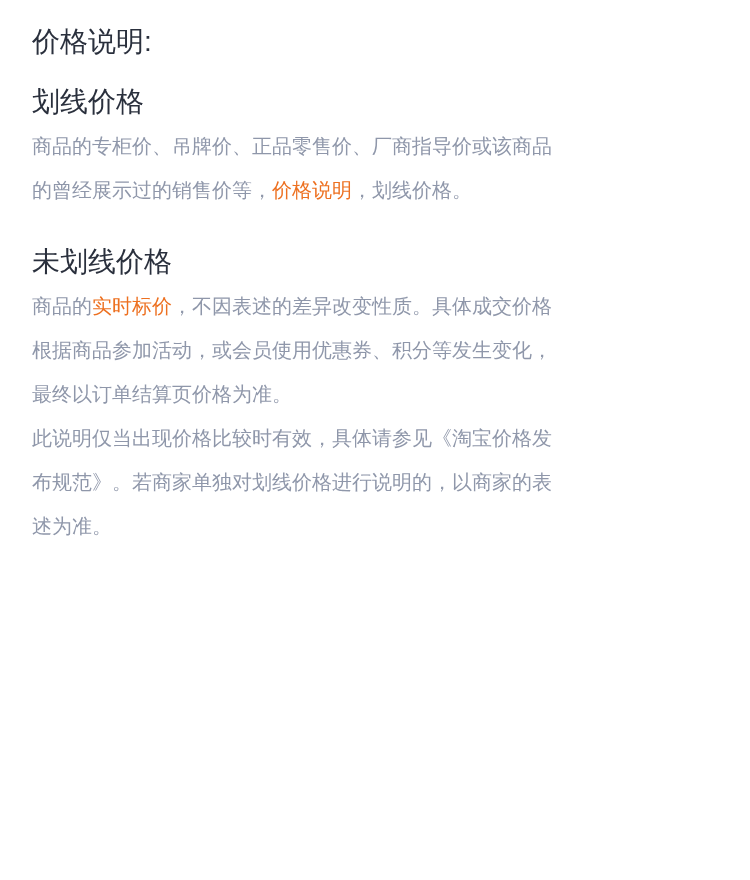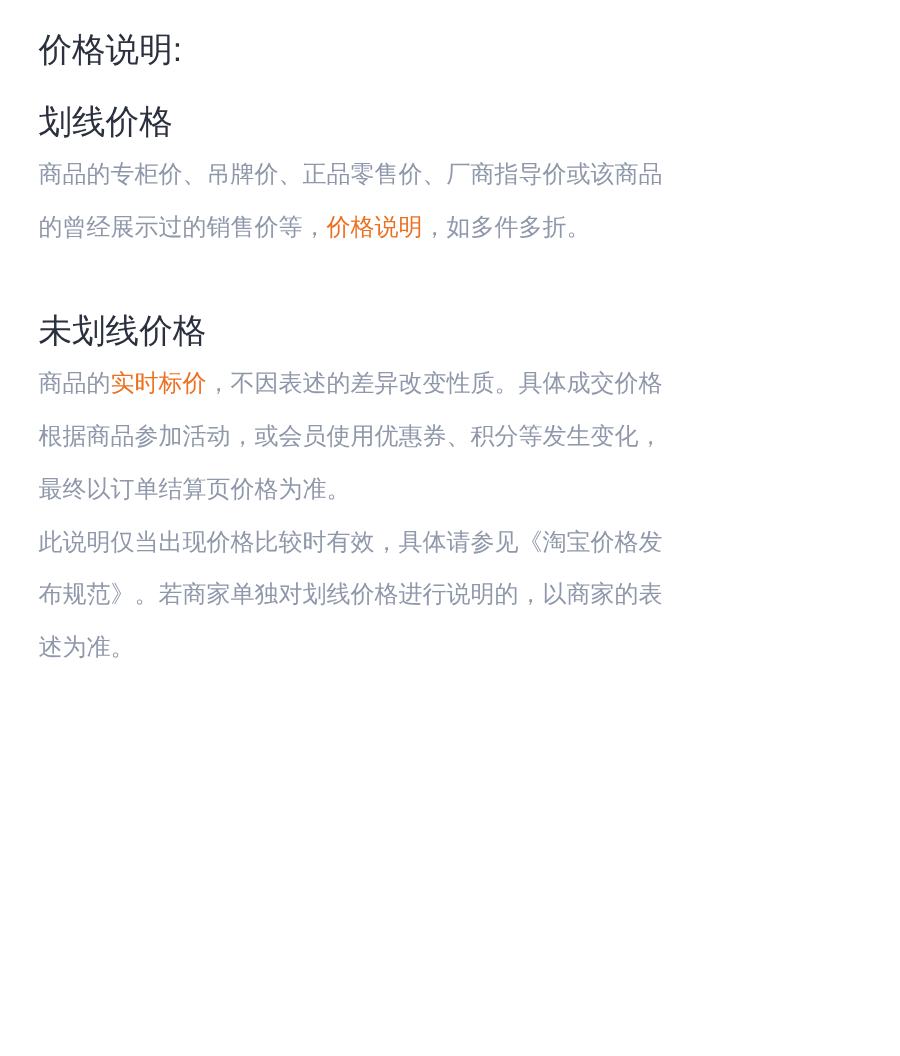--- a/index.html
+++ b/index.html
@@ -28,21 +28,21 @@
   }
   .heading {
     margin: 0;
     font-size: 28px;
     line-height: 44px;
     font-weight: 500;
     color: var(--heading, #2a303d);
     white-space: pre;
   }
   .heading.s1 { margin-top: 16px; }
-  .heading.s2 { margin-top: 42px; }
+  .heading.s2 { margin-top: 28px; font-family: Liberation Serif, serif; }
   .body {
     margin: 0;
     font-size: 20px;
     line-height: 44px;
     font-weight: 400;
     color: var(--body, #8f97aa);
     white-space: pre;
   }
   .para3 { margin-top: 34px; }
   .para4 { }
@@ -53,21 +53,21 @@
 </head>
 <body>
 
 <div class="page">
 
   <h1 class="title">价格说明:</h1>
 
   <section>
     <h2 class="heading s1">划线价格</h2>
     <p class="body"><span>商品的专柜价、吊牌价、正品零售价、厂商指导价或该商品
-的曾经展示过的销售价等，</span><span class="hl">价格说明</span><span>，如多件多折。</span></p>
+的曾经展示过的销售价等，</span><span class="hl">价格说明</span><span>，划线价格。</span></p>
   </section>
 
   <section>
     <h2 class="heading s2">未划线价格</h2>
     <p class="body"><span>商品的</span><span class="hl">实时标价</span><span>，不因表述的差异改变性质。具体成交价格
 根据商品参加活动，或会员使用优惠券、积分等发生变化，
 最终以订单结算页价格为准。</span></p>
   </section>
 
 

